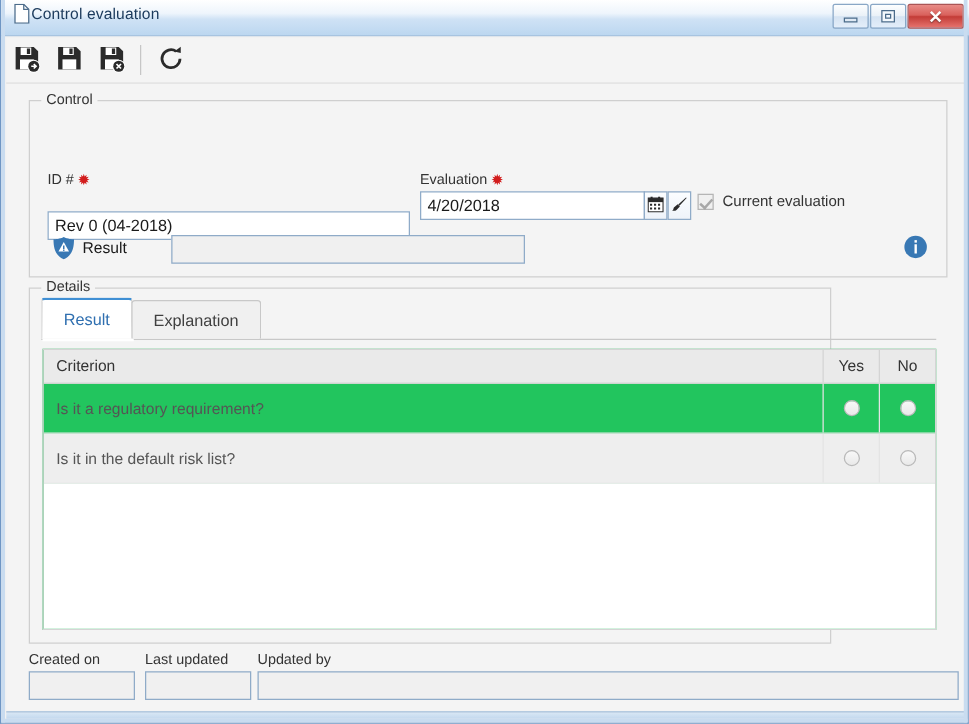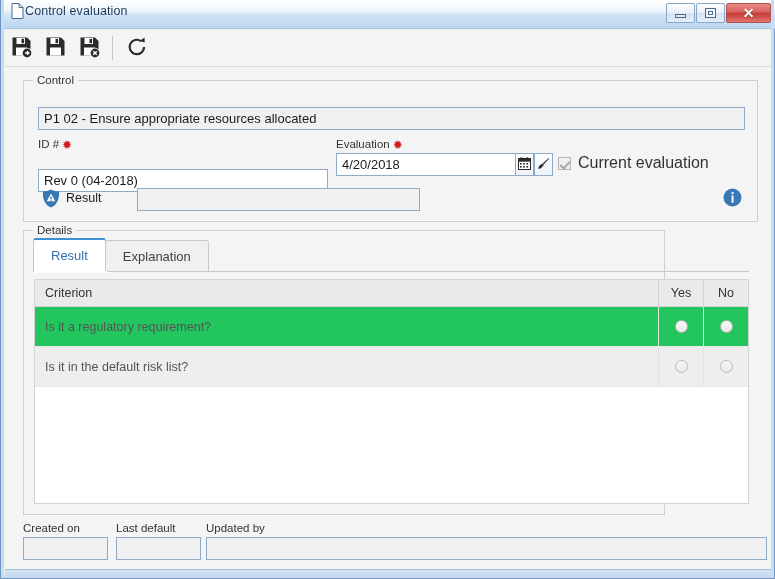--- a/index.html
+++ b/index.html
@@ -263,21 +263,21 @@
   .chk-box:after {
     content: "";
     position: absolute;
     left: 3px; top: 1px;
     width: 4px; height: 8px;
     border: solid #a8a8a8;
     border-width: 0 2px 2px 0;
     transform: rotate(42deg);
   }
   .chk-label {
-    font-size: 16px;
+    font-size: 12px;
     color: #333;
     white-space: nowrap;
   }
 
   .result-row {
     position: absolute;
     left: 14px;
     top: 105px;
     width: 707px;
     height: 28px;
@@ -546,21 +546,20 @@
         </svg>
       </span>
     </div>
   </div>
 
   <div class="content">
 
     <div class="groupbox" id="control-group">
       <span class="gb-legend">Control</span>
 
-      <input class="txtbox readonly" id="ctl-control-field" type="text" readonly="" value="P1 02 - Ensure appropriate resources allocated" style="">
 
       <span class="field-label" id="ctl-id-label">
         <span>ID #</span><span class="req-mark">✹</span>
       </span>
       <input class="txtbox white" id="ctl-id-field" type="text" value="Rev 0 (04-2018)" style="">
 
       <span class="field-label" id="ctl-eval-label">
         <span>Evaluation</span><span class="req-mark">✹</span>
       </span>
       <input class="txtbox white" id="ctl-eval-field" type="text" value="4/20/2018" style="">
@@ -655,21 +654,21 @@
         </div>
 
         <div class="grid-filler"></div>
       </div>
     </div>
 
     <div class="footer">
       <span class="foot-label" id="foot-created-label">Created on</span>
       <input class="txtbox readonly" id="foot-created-field" type="text" readonly="" value="" style="">
 
-      <span class="foot-label" id="foot-updated-label">Last default</span>
+      <span class="foot-label" id="foot-updated-label">Last updated</span>
       <input class="txtbox readonly" id="foot-updated-field" type="text" readonly="" value="" style="">
 
       <span class="foot-label" id="foot-by-label">Updated by</span>
       <input class="txtbox readonly" id="foot-by-field" type="text" readonly="" value="" style="">
     </div>
   </div>
 
   <div class="status-strip"></div>
   <div class="window-outer-edge"></div>
 </div>

